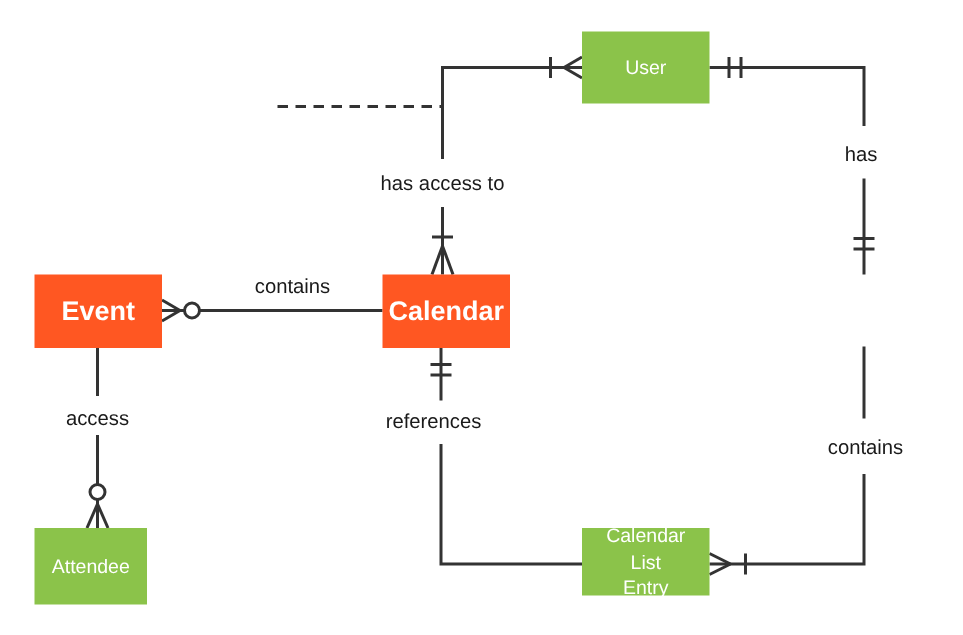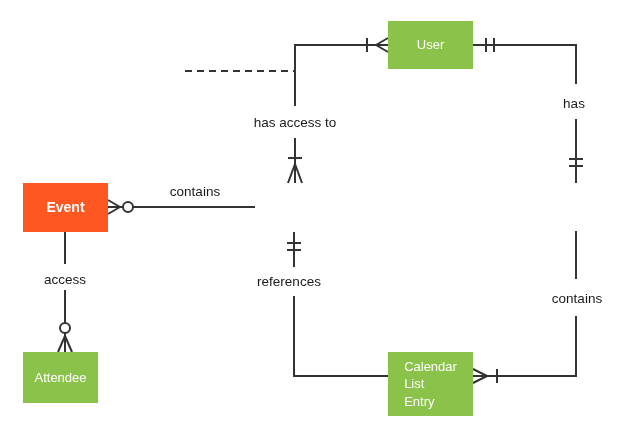--- a/index.html
+++ b/index.html
@@ -14,24 +14,24 @@
   .stage{
     position:relative;width:642px;height:423px;background:var(--bg);
     font-family:"Liberation Sans",sans-serif;overflow:hidden;
   }
   .wires{position:absolute;left:0;top:0;width:642px;height:423px;}
   .wire{stroke:var(--connector);stroke-width:2;fill:none;stroke-linecap:butt;}
   .wire.dashed{stroke-dasharray:7 5;}
   .ring{fill:#FFFFFF;stroke:var(--connector);stroke-width:2;}
   .entity{
     position:absolute;display:flex;align-items:center;justify-content:center;
-    color:var(--entity-text);font-size:13px;line-height:1.35;
+    text-align:center;color:var(--entity-text);font-size:13px;line-height:1.35;
     padding:0 17px;box-sizing:border-box;cursor:default;
   }
-  .entity.primary{background:var(--entity-primary);font-weight:bold;font-size:14px;}
+  .entity.primary{background:var(--entity-primary);font-weight:bold;font-size:18px;}
   .entity.secondary{background:var(--entity-secondary);}
   .rel-label{
     position:absolute;transform:translate(-50%,-50%);font-size:13.5px;
     color:var(--label-text);white-space:nowrap;text-align:right;
   }
 </style>
 </head>
 <body>
 
 <div class="stage">
@@ -112,28 +112,31 @@
         <line class="wire" x1="65" y1="336" x2="72" y2="352"></line>
       </g>
       <circle class="ring" cx="65" cy="328" r="5"></circle>
     </g>
   </svg>
 
   <div class="entity primary" style="left:23px;top:183px;width:85px;height:49px">
     <span>Event</span>
   </div>
 
+  <div class="entity primary" style="left:255px;top:183px;width:85px;height:49px">
+    <span>Calendar</span>
+  </div>
 
   <div class="entity secondary" style="left:388px;top:21px;width:85px;height:48px">
     <span>User</span>
   </div>
 
 
 
-  <div class="entity secondary" style="left:388px;top:352px;width:85px;height:64px">
+  <div class="entity secondary" style="left:388px;top:352px;width:85px;height:45px">
     <span>Calendar List Entry</span>
   </div>
 
   <div class="entity secondary" style="left:23px;top:352px;width:75px;height:51px">
     <span>Attendee</span>
   </div>
 
   <div class="rel-label" style="left:195px;top:191px">contains</div>
 
   <div class="rel-label" style="left:295px;top:122px">has access to</div>

